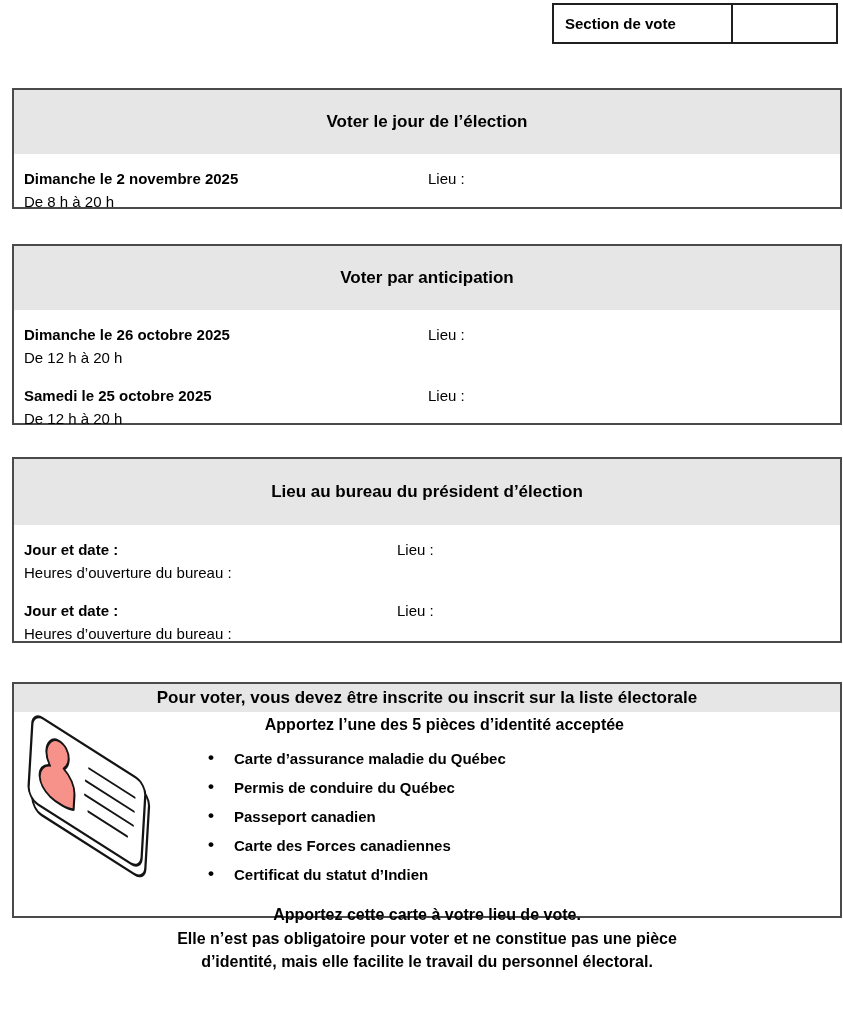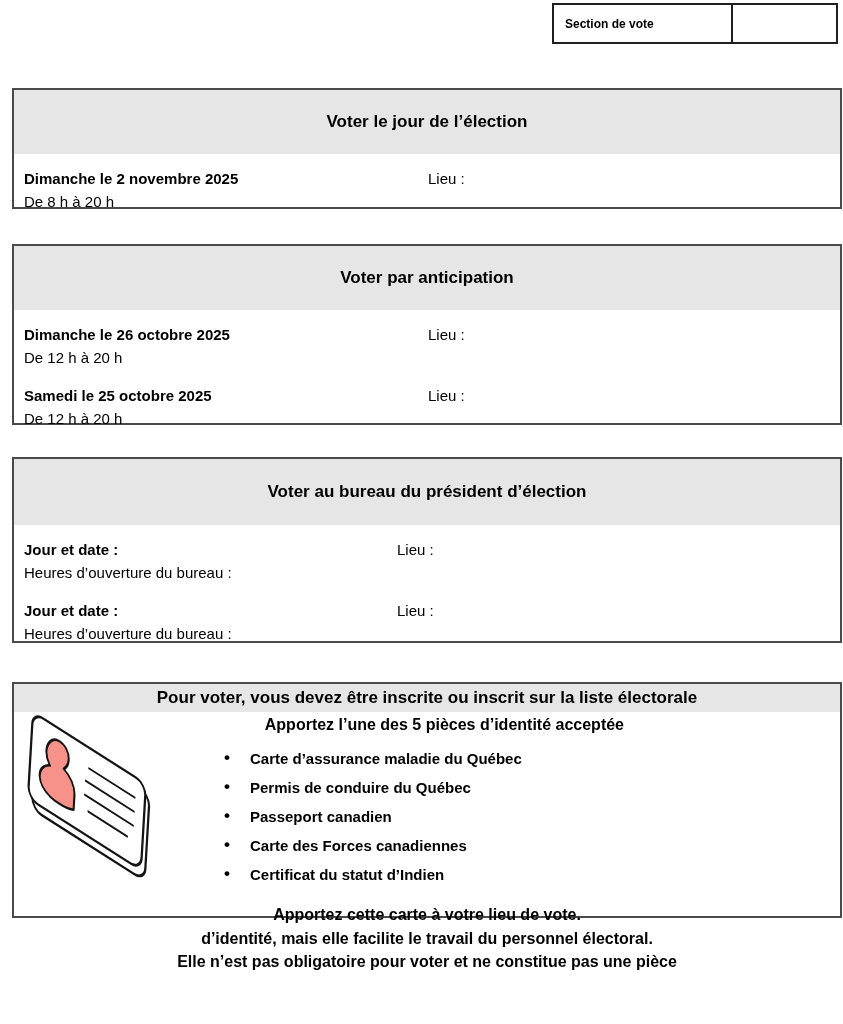--- a/index.html
+++ b/index.html
@@ -1,21 +1,21 @@
 <!DOCTYPE html>
 <html><head>
 <meta charset="utf-8">
 <style>
   html,body{margin:0;padding:0;background:#ffffff;}
   body{width:843px;height:1024px;font-family:"Liberation Sans",sans-serif;color:#000;}
   .page{position:relative;width:843px;height:1024px;background:#fff;overflow:hidden;}
 
   
   .svbox{position:absolute;left:552px;top:3px;width:286px;height:41px;border:2px solid #1f1f1f;box-sizing:border-box;display:flex;background:#fff;}
-  .svbox-label{width:179px;border-right:2px solid #1f1f1f;box-sizing:border-box;font-weight:700;font-size:12px;display:flex;align-items:center;padding-left:11px;}
+  .svbox-label{width:179px;border-right:2px solid #1f1f1f;box-sizing:border-box;font-weight:700;font-size:15px;display:flex;align-items:center;padding-left:11px;}
   .svbox-value{flex:1;}
 
   
   .sec{position:absolute;left:12px;width:830px;border:2px solid #4a4a4a;box-sizing:border-box;background:#fff;}
   .sec-header{background:#e6e6e6;font-weight:700;font-size:17px;display:flex;align-items:center;justify-content:center;text-align:center;}
   .sec1{top:88px;height:121px;}
   .sec2{top:244px;height:181px;}
   .sec3{top:457px;height:186px;}
   .sec4{top:682px;height:236px;}
   .sec1 .sec-header{height:64px;text-align:center;}
@@ -24,21 +24,21 @@
   .sec4 .sec-header{height:28px;}
 
   .row{position:relative;padding:13px 0 2px 10px;font-size:15px;}
   .row .date{font-weight:700;line-height:23px;}
   .row .hours{line-height:23px;}
   .row .lieu{position:absolute;left:414px;top:13px;line-height:23px;}
   .sec3 .row .lieu{left:383px;}
 
   
   .sec4-subtitle{position:absolute;left:150px;top:32px;width:460px;text-align:right;font-weight:700;font-size:16px;}
-  .bullets{position:absolute;left:196px;top:66px;width:560px;}
+  .bullets{position:absolute;left:180px;top:66px;width:560px;}
   .bullet{position:relative;padding-left:40px;font-weight:700;font-size:15px;line-height:18px;margin-bottom:11px;}
   .bullet::before{content:"\2022";position:absolute;left:14px;top:-1px;font-size:17px;}
   .card-icon{position:absolute;left:6px;top:22px;}
 
   
   .footer{position:absolute;left:12px;top:903px;width:830px;text-align:center;font-weight:700;font-size:16px;line-height:23.5px;}
 </style>
 </head>
 <body>
 
@@ -66,21 +66,21 @@
       <div class="lieu">Lieu :</div>
     </div>
     <div class="row">
       <div class="date">Samedi le 25 octobre 2025</div>
       <div class="hours">De 12 h à 20 h</div>
       <div class="lieu">Lieu :</div>
     </div>
   </div>
 
   <div class="sec sec3">
-    <div class="sec-header">Voter au bureau du président d’élection</div>
+    <div class="sec-header">Lieu au bureau du président d’élection</div>
     <div class="row">
       <div class="date">Jour et date :</div>
       <div class="hours">Heures d’ouverture du bureau :</div>
       <div class="lieu">Lieu :</div>
     </div>
     <div class="row">
       <div class="date">Jour et date :</div>
       <div class="hours">Heures d’ouverture du bureau :</div>
       <div class="lieu">Lieu :</div>
     </div>
@@ -108,17 +108,17 @@
       <div class="bullet">Carte d’assurance maladie du Québec</div>
       <div class="bullet">Permis de conduire du Québec</div>
       <div class="bullet">Passeport canadien</div>
       <div class="bullet">Carte des Forces canadiennes</div>
       <div class="bullet">Certificat du statut d’Indien</div>
     </div>
   </div>
 
   <div class="footer">
     <div>Apportez cette carte à votre lieu de vote.</div>
+    <div>Elle n’est pas obligatoire pour voter et ne constitue pas une pièce</div>
     <div>d’identité, mais elle facilite le travail du personnel électoral.</div>
-    <div>Elle n’est pas obligatoire pour voter et ne constitue pas une pièce</div>
   </div>
 
 </div>
 
 </body></html>

